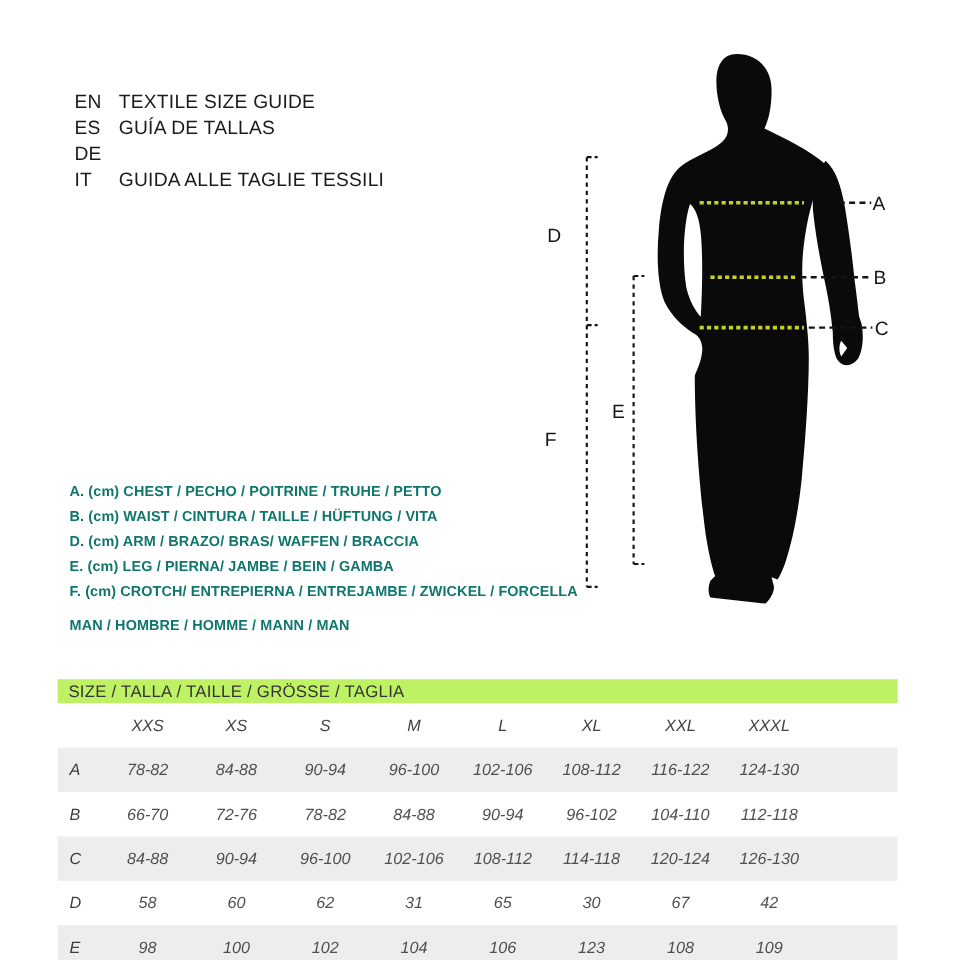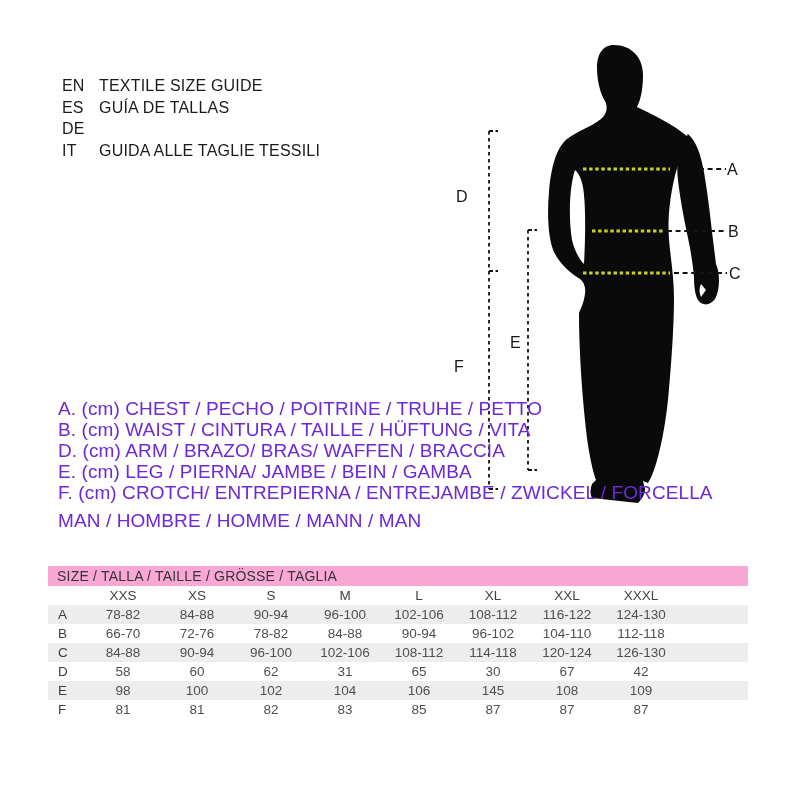--- a/index.html
+++ b/index.html
@@ -5,29 +5,29 @@
   html,body{margin:0;padding:0;background:#fff;}
   .canvas{
     position:relative;width:800px;height:800px;background:#ffffff;overflow:hidden;
     font-family:"Liberation Sans", sans-serif;color:#1b1b1b;
   }
   
   .languages{position:absolute;left:62px;top:54px;margin-top:21px;}
   .lang-row{display:flex;line-height:21.6px;font-size:16px;letter-spacing:.2px;color:#1b1b1b;}
   .lang-code{width:37px;flex:0 0 37px;}
   
-  .measure-list{position:absolute;left:58px;top:399px;font-size:19px;line-height:20.9px;letter-spacing:.1px;color:#6d28d9;}
+  .measure-list{position:absolute;left:58px;top:399px;font-size:12px;line-height:20.9px;letter-spacing:.1px;color:#0f766e;font-weight:bold;}
   .audience-line{margin-top:7px;}
   
   .figure-svg{position:absolute;left:0;top:0;pointer-events:none;}
   .fig-letter{font-family:"Liberation Sans", sans-serif;font-size:16px;fill:#161616;}
   
   .size-table{position:absolute;left:48px;top:566px;width:700px;font-size:13.5px;}
-  .tbl-title{height:20px;line-height:20px;background:#f9a8d4;color:#353535;padding-left:9px;font-size:14px;letter-spacing:.2px;}
-  .tbl-row{display:grid;grid-template-columns:38px repeat(8,74px) 1fr;height:19px;align-items:center;}
+  .tbl-title{height:20px;line-height:20px;background:#bef264;color:#353535;padding-left:9px;font-size:14px;letter-spacing:.2px;}
+  .tbl-row{display:grid;grid-template-columns:38px repeat(8,74px) 1fr;height:37px;align-items:center;font-style:italic;}
   .tbl-row.stripe{background:#ededed;}
   .cell{text-align:center;color:#4f4f4f;}
   .cell.key{text-align:left;padding-left:10px;color:#3d3d3d;}
   .tbl-row.head .cell{color:#424242;}
 </style>
 </head>
 <body>
 
 <div class="canvas">
 
@@ -206,21 +206,21 @@
       <span class="cell"></span>
     </div>
 
     <div class="tbl-row stripe">
       <span class="cell key">E</span>
       <span class="cell">98</span>
       <span class="cell">100</span>
       <span class="cell">102</span>
       <span class="cell">104</span>
       <span class="cell">106</span>
-      <span class="cell">145</span>
+      <span class="cell">123</span>
       <span class="cell">108</span>
       <span class="cell">109</span>
       <span class="cell"></span>
     </div>
 
     <div class="tbl-row">
       <span class="cell key">F</span>
       <span class="cell">81</span>
       <span class="cell">81</span>
       <span class="cell">82</span>

